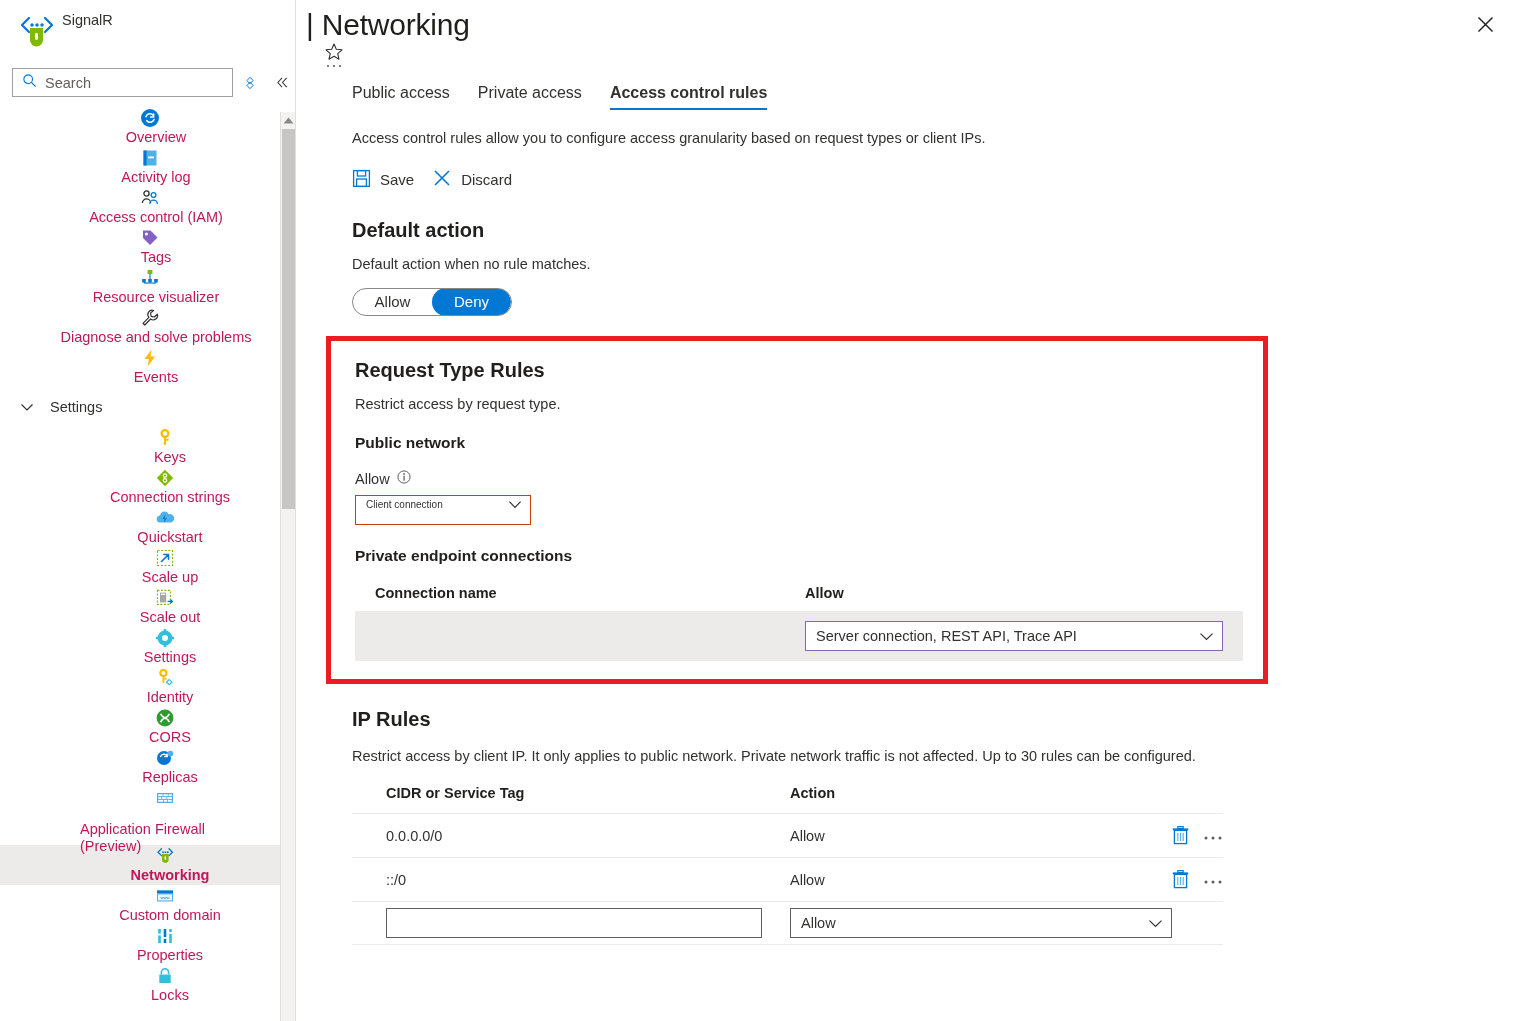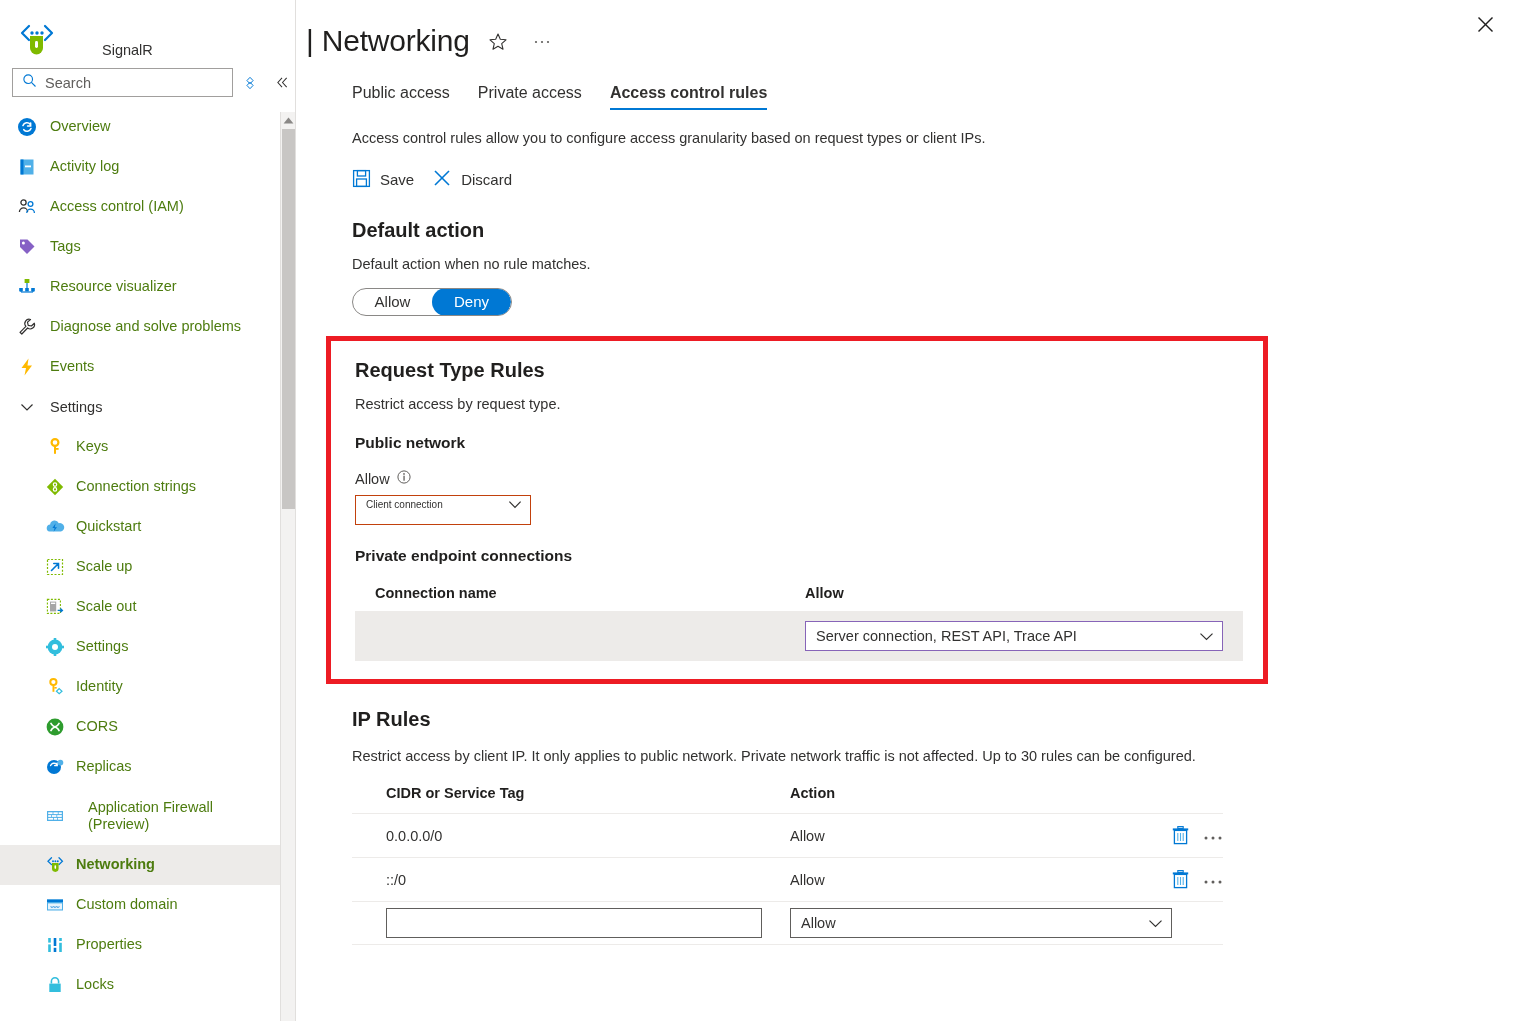--- a/index.html
+++ b/index.html
@@ -14,24 +14,23 @@
   #app { position: relative; width: 1536px; height: 1021px; display: flex; }
 
   
   #sidebar {
     width: 296px; height: 1021px;
     background: #ffffff;
     position: relative;
     flex: 0 0 296px;
   }
   .brand {
-    display: flex; align-items: flex-end;
+    display: flex; align-items: flex-start;
     padding: 12px 0 0 16px;
     height: 62px;
-    gap: 40px;
   }
   .brand-icon { width: 40px; height: 42px; position: relative; }
   .brand-name {
     font-size: 14.5px; color: #323130; margin-left: 6px;
     padding-bottom: 4px; white-space: nowrap;
   }
   .search-row {
     display: flex; align-items: center;
     padding: 6px 0 0 12px; gap: 0;
   }
@@ -60,23 +59,24 @@
     margin-top: 10px;
     height: 900px;
     overflow: hidden;
     position: relative;
   }
   .nav-item {
     display: flex; align-items: center;
     height: 40px;
     padding-left: 16px;
     font-size: 14.5px;
-    color: #4d7c0f;
+    color: #be185d;
     cursor: pointer;
     white-space: nowrap;
+    flex-direction: column;
   }
   .nav-item.indent { padding-left: 44px; }
   .nav-item.selected { background: #edebe9; font-weight: bold; }
   .nav-item .ico {
     width: 22px; height: 22px; margin-right: 12px;
     flex: 0 0 22px;
     display: flex; align-items: center; justify-content: center;
   }
   .nav-item.indent .ico { margin-right: 10px; }
   .nav-item .lbl { line-height: 1.2; }
@@ -102,23 +102,24 @@
     background:#c8c6c4; cursor:pointer;
   }
   #side-divider {
     position:absolute; right:0; top:0; width:1px; height:1021px; background:#e1dfdd;
   }
 
   
   #main { flex: 1 1 auto; position: relative; height: 1021px; background:#fff; }
 
   .page-head {
-    display:flex; align-items:flex-end;
+    display:flex; align-items:flex-start;
     padding: 8px 0 0 10px;
     height: 58px;
+    flex-direction: column;
   }
   .page-title {
     font-size: 30px; font-weight: 400; color:#201f1e;
     letter-spacing: -0.2px; white-space:nowrap;
   }
   .head-btn {
     width: 32px; height: 32px; margin-left: 12px;
     display:flex; align-items:center; justify-content:center;
     cursor:pointer; color:#323130;
   }

